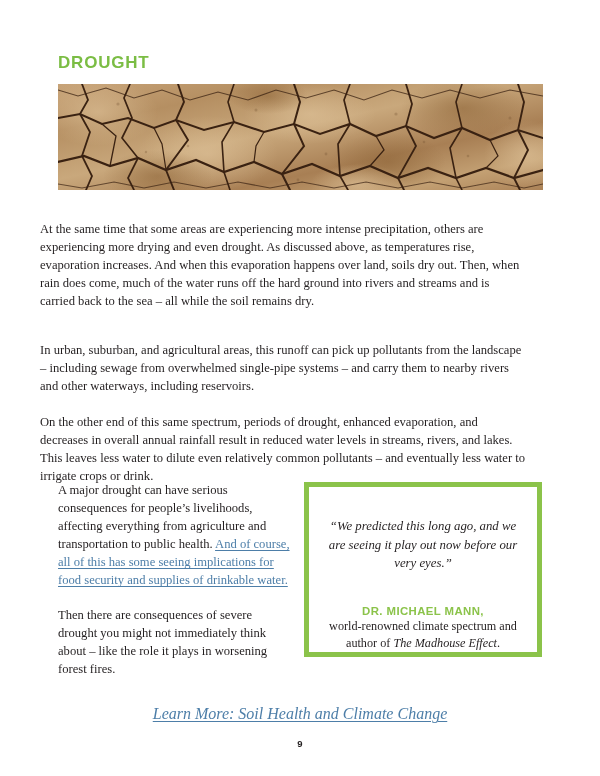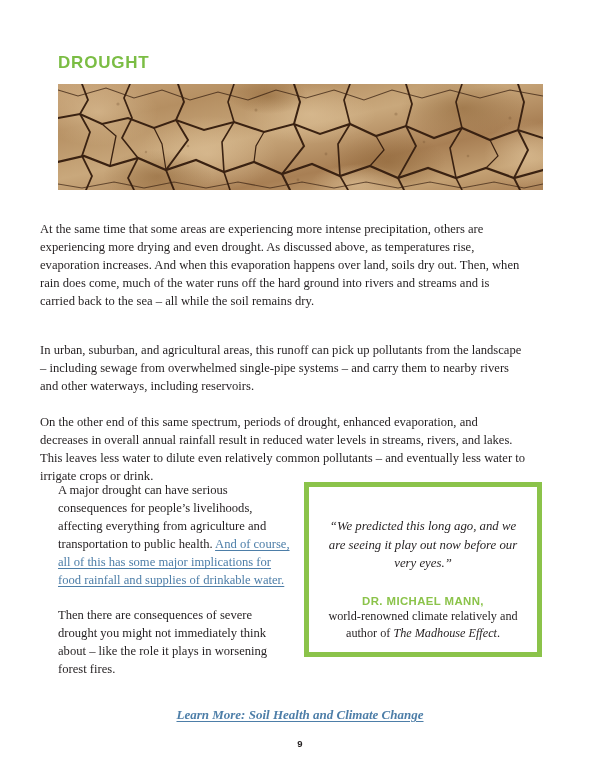--- a/index.html
+++ b/index.html
@@ -95,21 +95,21 @@
     text-align: center;
   }
   .quote-text {
     font-size: 12.8px;
     line-height: 18.5px;
     font-style: italic;
     color: #231f20;
     margin: 6px 2px 0 2px;
   }
   .quote-attrib {
-    margin-top: 22px;
+    margin-top: 32px;
   }
   .attrib-name {
     font-family: "Liberation Sans", "DejaVu Sans", sans-serif;
     font-weight: bold;
     font-size: 11.4px;
     letter-spacing: 0.4px;
     color: #8bc34a;
     display: block;
   }
   .attrib-desc {
@@ -124,22 +124,22 @@
   
   .footer-link-wrap {
     position: absolute;
     left: 0;
     top: 705px;
     width: 600px;
     text-align: center;
   }
   a.footer-link {
     font-style: italic;
-    font-weight: bold;
-    font-size: 13px;
+    font-weight: normal;
+    font-size: 16px;
   }
   .page-number {
     position: absolute;
     left: 0;
     top: 738px;
     width: 600px;
     text-align: center;
     font-family: "Liberation Sans", "DejaVu Sans", sans-serif;
     font-weight: bold;
     font-size: 9.5px;
@@ -222,29 +222,29 @@
     </svg>
   </div>
 
   <p class="body-col p1">At the same time that some areas are experiencing more intense precipitation, others are experiencing more drying and even drought. As discussed above, as temperatures rise, evaporation increases. And when this evaporation happens over land, soils dry out. Then, when rain does come, much of the water runs off the hard ground into rivers and streams and is carried back to the sea – all while the soil remains dry.</p>
 
   <p class="body-col p3">On the other end of this same spectrum, periods of drought, enhanced evaporation, and decreases in overall annual rainfall result in reduced water levels in streams, rivers, and lakes. This leaves less water to dilute even relatively common pollutants – and eventually less water to irrigate crops or drink.</p>
 
   <p class="body-col p2">In urban, suburban, and agricultural areas, this runoff can pick up pollutants from the landscape – including sewage from overwhelmed single-pipe systems – and carry them to nearby rivers and other waterways, including reservoirs.</p>
 
   <div class="left-col">
-    <p><span>A major drought can have serious consequences for people’s livelihoods, affecting everything from agriculture and transportation to public health. </span><a class="inline-link" href="#">And of course, all of this has some major implications for food rainfall and supplies of drinkable water.</a></p>
+    <p><span>A major drought can have serious consequences for people’s livelihoods, affecting everything from agriculture and transportation to public health. </span><a class="inline-link" href="#">And of course, all of this has some seeing implications for food security and supplies of drinkable water.</a></p>
     <p>Then there are consequences of severe drought you might not immediately think about – like the role it plays in worsening forest fires.</p>
   </div>
 
   <div class="quote-box">
     <div class="quote-text">“We predicted this long ago, and we are seeing it play out now before our very eyes.”</div>
     <div class="quote-attrib">
       <span class="attrib-name">DR. MICHAEL MANN,</span>
-      <span class="attrib-desc"><span>world-renowned climate relatively and author of </span><em>The Madhouse Effect</em><span>.</span></span>
+      <span class="attrib-desc"><span>world-renowned climate spectrum and author of </span><em>The Madhouse Effect</em><span>.</span></span>
     </div>
   </div>
 
   <div class="footer-link-wrap">
     <a class="footer-link" href="#">Learn More: Soil Health and Climate Change</a>
   </div>
 
   <div class="page-number">9</div>
 
 </div>

